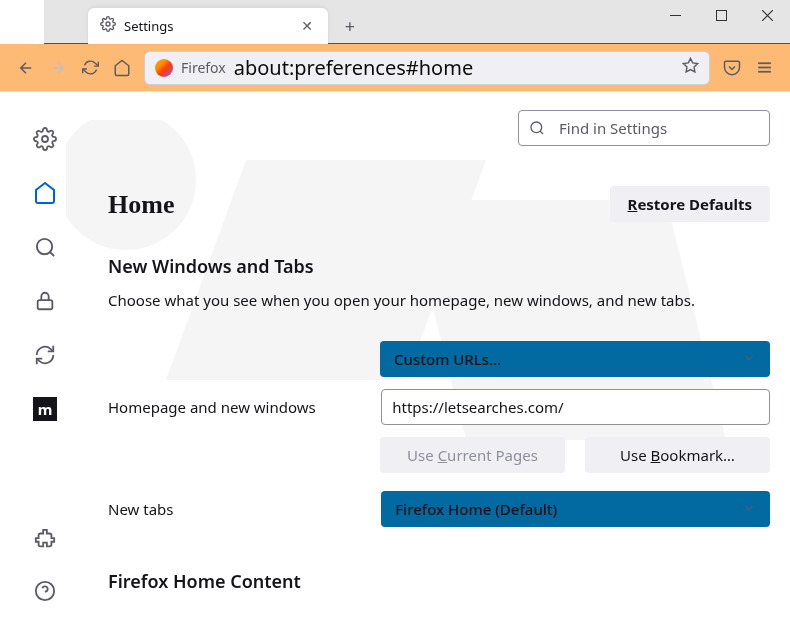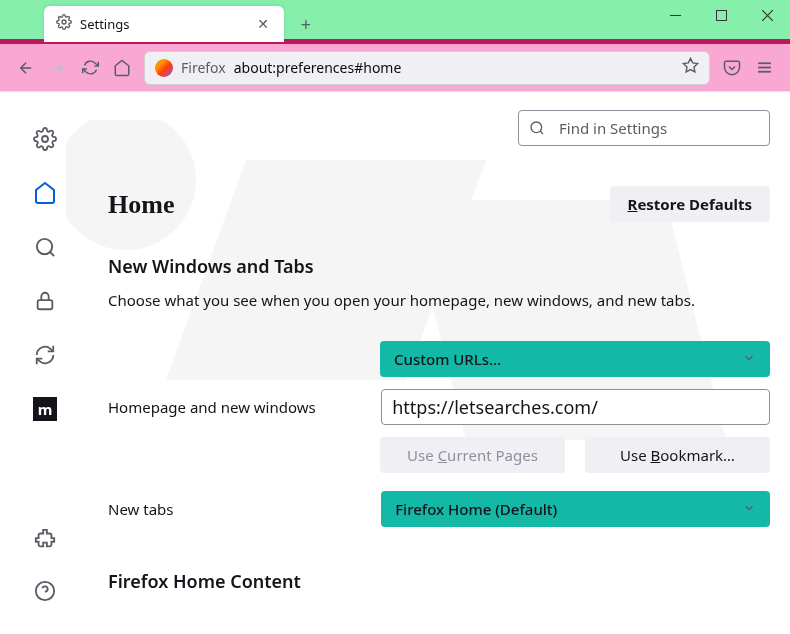--- a/index.html
+++ b/index.html
@@ -13,23 +13,24 @@
       height: 634px;
       background: #fff;
       overflow: hidden;
       position: relative;
     }
     
     .titlebar {
       height: 44px;
       display: flex;
       align-items: center;
-      background: #86efac;
-      border-bottom: 5px solid #be185d;
+      background: #e5e5e5;
+      border-bottom: 1px solid #be185d;
       position: relative;
+      margin-left: 44px;
     }
     .tab {
       display: flex;
       align-items: center;
       background: #fff;
       height: 36px;
       margin-left: 44px;
       margin-top: 8px;
       border-radius: 6px 6px 0 0;
       padding: 0 12px;
@@ -78,21 +79,21 @@
       align-items: center;
       justify-content: center;
       color: #333;
     }
     
     .toolbar {
       height: 48px;
       display: flex;
       align-items: center;
       padding: 0 10px;
-      background: #f9a8d4;
+      background: #fdba74;
       border-bottom: 1px solid #e6e6e6;
     }
     .nav-btn {
       width: 32px;
       height: 32px;
       display: flex;
       align-items: center;
       justify-content: center;
       border-radius: 4px;
       color: #5b5b66;
@@ -114,21 +115,21 @@
       width: 18px;
       height: 18px;
       border-radius: 50%;
       background: linear-gradient(135deg, #ff9400 30%, #ff3d00 55%, #9059ff 100%);
     }
     .url-scope {
       font-size: 14px;
       color: #5b5b66;
     }
     .url-path {
-      font-size: 14px;
+      font-size: 20px;
       color: #0c0c0d;
     }
     .urlbar-spacer { flex: 1; }
     
     .content-area {
       display: flex;
       height: calc(634px - 44px - 48px);
       position: relative;
     }
     .sidebar {
@@ -234,40 +235,40 @@
       width: 260px;
       font-size: 15px;
       color: #15141a;
     }
     .form-control-wide {
       width: 390px;
       margin-left: auto;
     }
     .select {
       height: 36px;
-      background: #14b8a6;
+      background: #0369a1;
       border: none;
       border-radius: 4px;
       display: flex;
       align-items: center;
       padding: 0 14px;
       font-size: 15px;
       color: #15141a;
       font-weight: 500;
       cursor: pointer;
       justify-content: space-between;
     }
     .chevron { color: #5b5b66; }
     .text-input {
       height: 36px;
       background: #fff;
       border: 1px solid #8f8f9d;
       border-radius: 4px;
       padding: 0 10px;
-      font-size: 18px;
+      font-size: 15px;
       color: #15141a;
       width: 100%;
       outline: none;
     }
     .btn-pair {
       display: flex;
       gap: 20px;
     }
     .secondary-btn {
       flex: 1;

